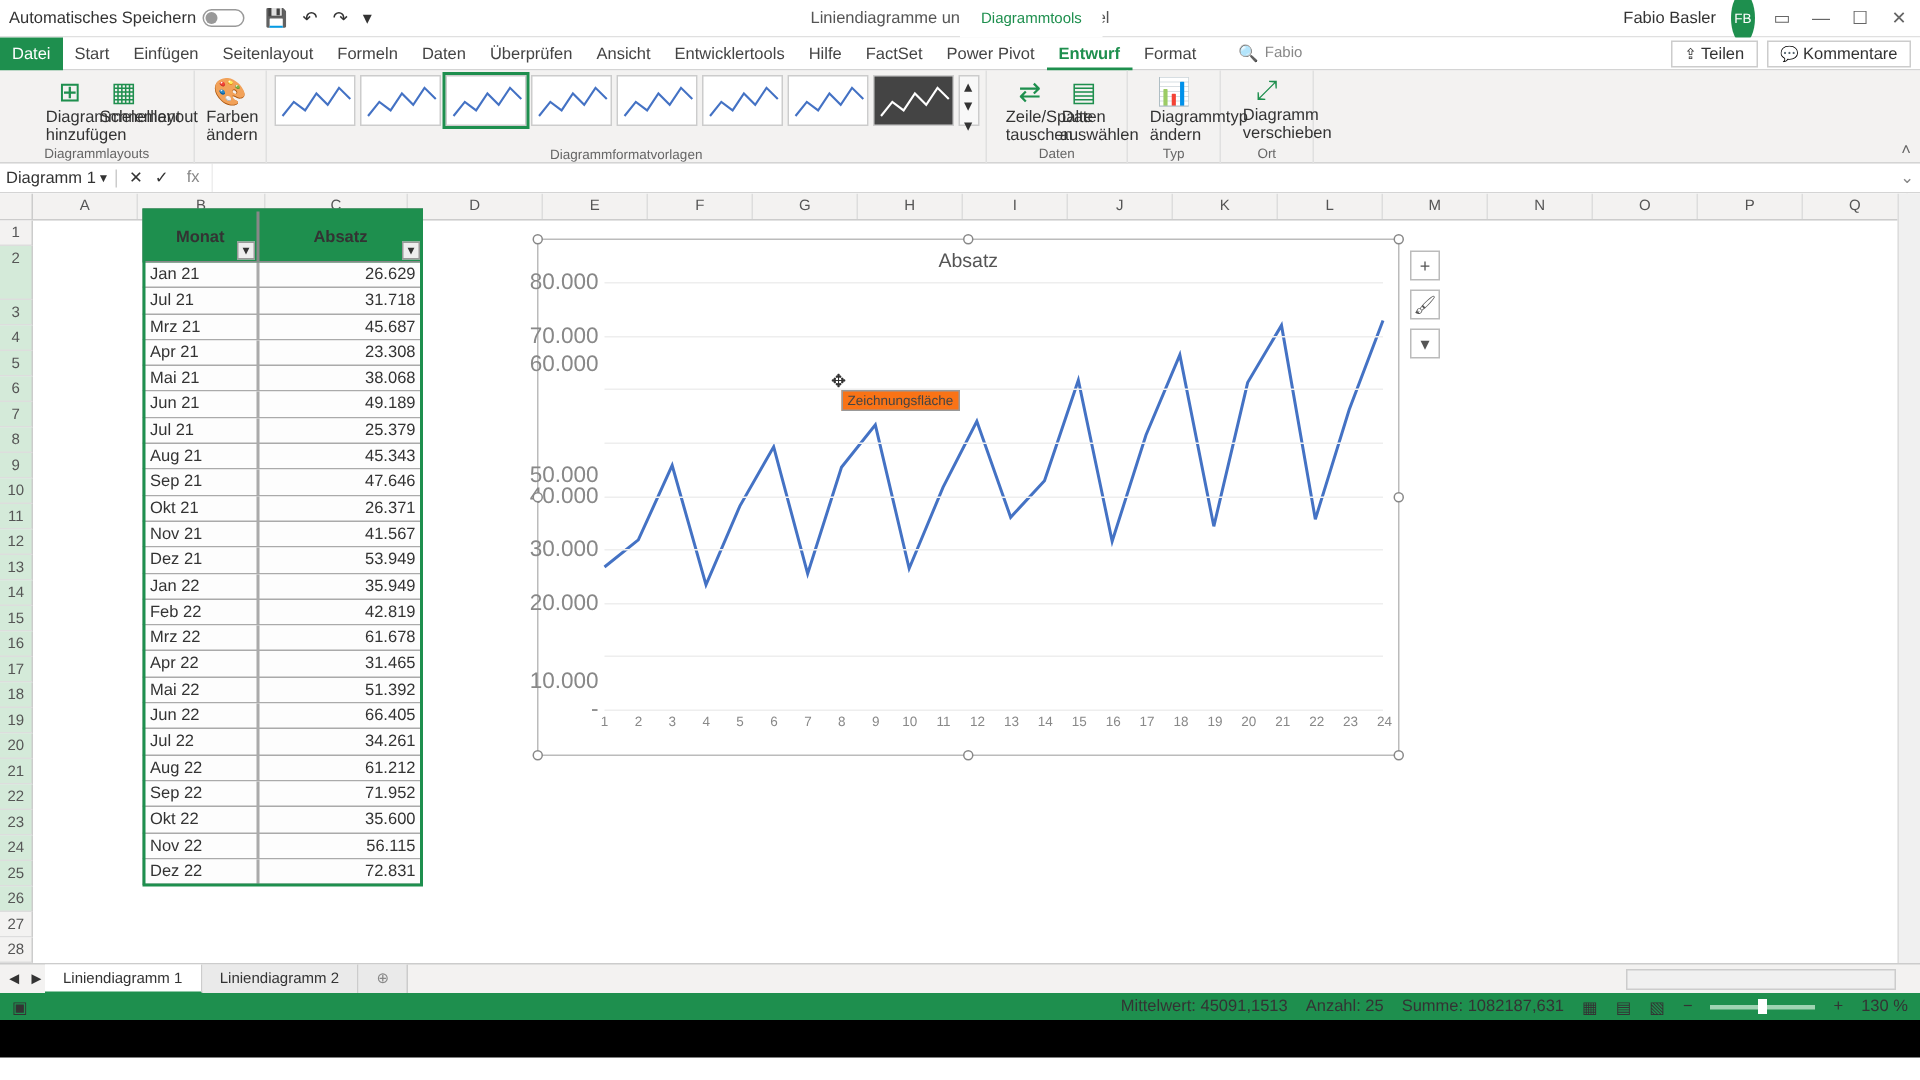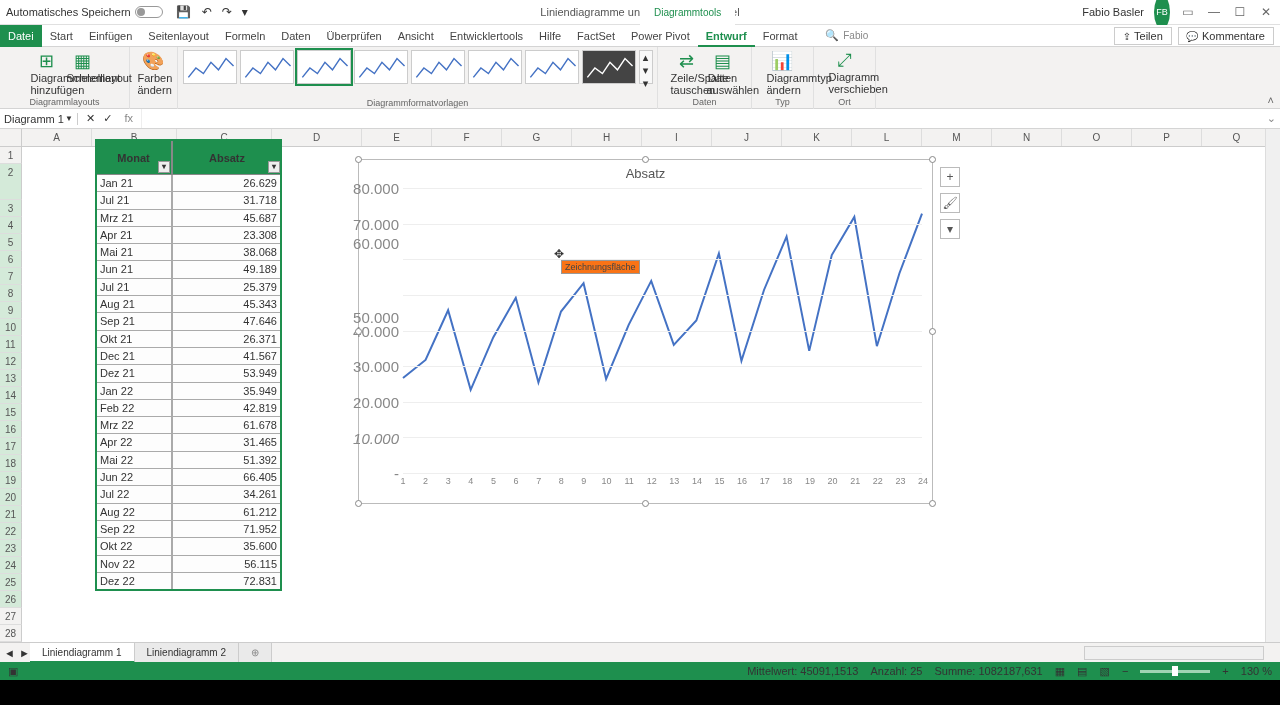--- a/index.html
+++ b/index.html
@@ -296,21 +296,21 @@
         </div>
         <div class="row">
           <div class="c1">Sep 21</div>
           <div class="c2">47.646</div>
         </div>
         <div class="row">
           <div class="c1">Okt 21</div>
           <div class="c2">26.371</div>
         </div>
         <div class="row">
-          <div class="c1">Dec 21</div>
+          <div class="c1">Nov 21</div>
           <div class="c2">41.567</div>
         </div>
         <div class="row">
           <div class="c1">Dez 21</div>
           <div class="c2">53.949</div>
         </div>
         <div class="row">
           <div class="c1">Jan 22</div>
           <div class="c2">35.949</div>
         </div>
@@ -366,21 +366,21 @@
     <div class="chart-title">Absatz</div>
     <div class="plot">
       <div id="yaxis-host"></div>
       <div id="xaxis-host"></div>
       <svg id="line-svg" style="position:absolute;left:0;top:0;width:100%;height:100%;overflow:visible;" viewBox="0 0 520 285">
           <polyline points="0.0,190.1 22.6,172.0 45.2,122.2 67.8,202.0 90.4,149.4 113.0,109.8 135.7,194.6 158.3,123.5 180.9,95.1 203.5,191.1 226.1,136.9 248.7,92.8 271.3,156.9 293.9,132.5 316.5,65.3 339.1,172.9 361.7,101.9 384.3,48.4 407.0,162.9 429.6,66.9 452.2,28.7 474.8,158.2 497.4,85.1 520.0,25.5" fill="none" stroke="#4472c4" stroke-width="2"></polyline>
         </svg>
     <div class="gridline" style="top: 285px;"></div>
         <div class="ylab" style="top: 285px;">-</div>
         <div class="gridline" style="top: 249.375px;"></div>
-        <div class="ylab" style="top: 250px; font-style: italic;">10.000</div>
+        <div class="ylab" style="top: 266px;">10.000</div>
         <div class="gridline" style="top: 213.75px;"></div>
         <div class="ylab" style="top: 213.75px;">20.000</div>
         <div class="gridline" style="top: 178.125px;"></div>
         <div class="ylab" style="top: 178.125px;">30.000</div>
         <div class="gridline" style="top: 142.5px;"></div>
         <div class="ylab" style="top: 142.5px;">40.000</div>
         <div class="gridline" style="top: 106.875px;"></div>
         <div class="ylab" style="top: 106.875px; margin-top: 22px;">50.000</div>
         <div class="gridline" style="top: 71.25px;"></div>
         <div class="ylab" style="top: 55px;">60.000</div>

